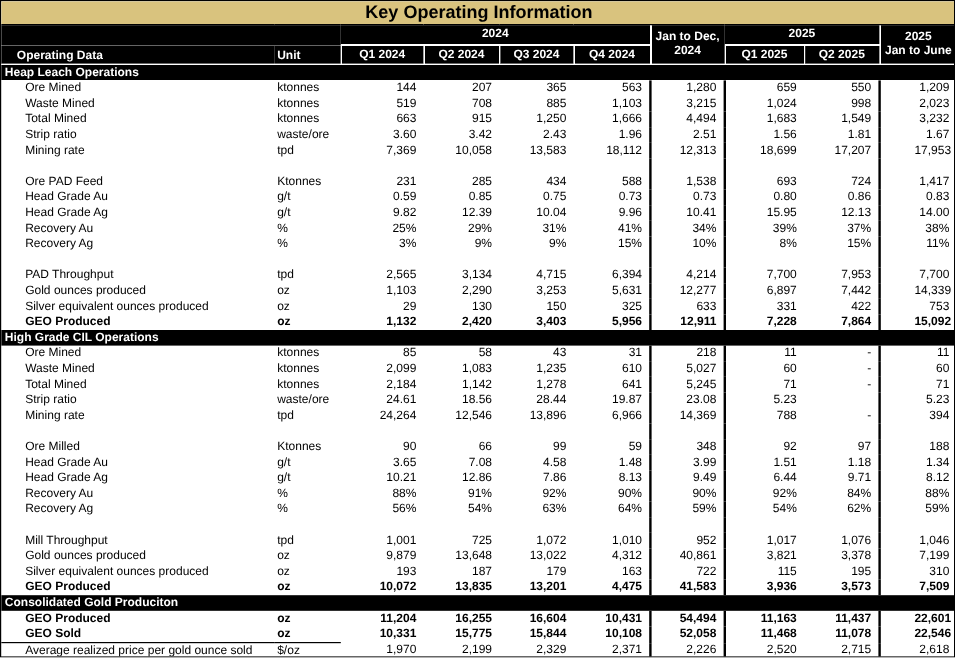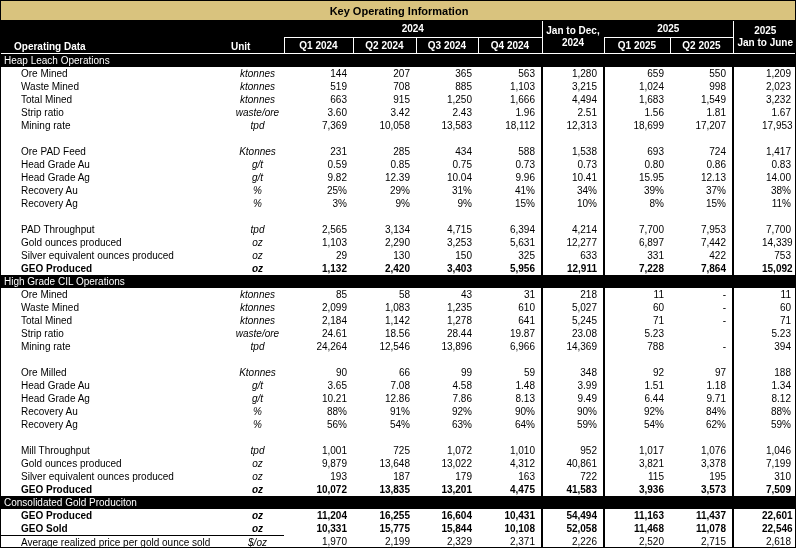--- a/index.html
+++ b/index.html
@@ -5,37 +5,37 @@
   html,body{margin:0;padding:0;background:#fff;font-family:"Liberation Sans",sans-serif;}
   .sheet{
     width:796px;height:548px;box-sizing:border-box;
     border:1px solid #000;overflow:hidden;background:#fff;
   }
   table{border-collapse:collapse;table-layout:fixed;width:796px;border-bottom:4px solid var(--table-border,#000);}
   td{font-size:10px;line-height:12px;height:13px;padding:0;white-space:nowrap;overflow:hidden;color:#000;vertical-align:middle;}
   
   .title-cell{
     background:var(--title-bg,#D9C37E);height:19px;text-align:center;
-    font-weight:bold;font-size:11px;color:#000;border-bottom:1px solid #000;
+    font-weight:bold;font-size:15px;color:#000;border-bottom:1px solid #000;
   }
   
   .hdr{background:var(--header-bg,#000);color:var(--header-text,#fff);font-weight:bold;}
   .grp-row td{height:16px;}
   .sub-row td{height:15px;}
   .grp{text-align:center;border-bottom:1px solid #fff;}
   .grp-empty{border-bottom:none;}
   .rowspan-cell{text-align:center;border-bottom:1px solid #fff;border-left:1px solid #fff;line-height:12px;}
   .sub{border-bottom:1px solid #fff;}
   .label-hdr{text-align:left;padding-left:13px;vertical-align:bottom;}
   .unit-hdr{text-align:left;padding-left:2px;vertical-align:bottom;}
   .sub-q{text-align:center;border-left:1px solid #fff;}
   
-  tbody .section-cell{background:var(--header-bg,#000);color:#fff;font-weight:normal;text-align:left;padding-left:3px;}
+  tbody .section-cell{background:var(--header-bg,#000);color:#fff;font-weight:bold;text-align:left;padding-left:3px;}
   tbody .label-cell{text-align:left;padding-left:20px;}
-  tbody .unit-cell{text-align:center;padding-left:2px;font-style:italic;}
+  tbody .unit-cell{text-align:left;padding-left:2px;}
   tbody .value-cell{text-align:right;padding-right:6px;}
   tbody tr td:nth-child(7){border-left:2px solid #000;border-right:2px solid #000;}
   tbody tr td:nth-child(10){border-left:2px solid #000;padding-left:28px;}
   tr.bold-row td{font-weight:bold;}
   tr.lbl-underline td:nth-child(-n+2){border-bottom:1px solid #000;}
 </style>
 </head>
 <body>
 
 <div class="sheet">

